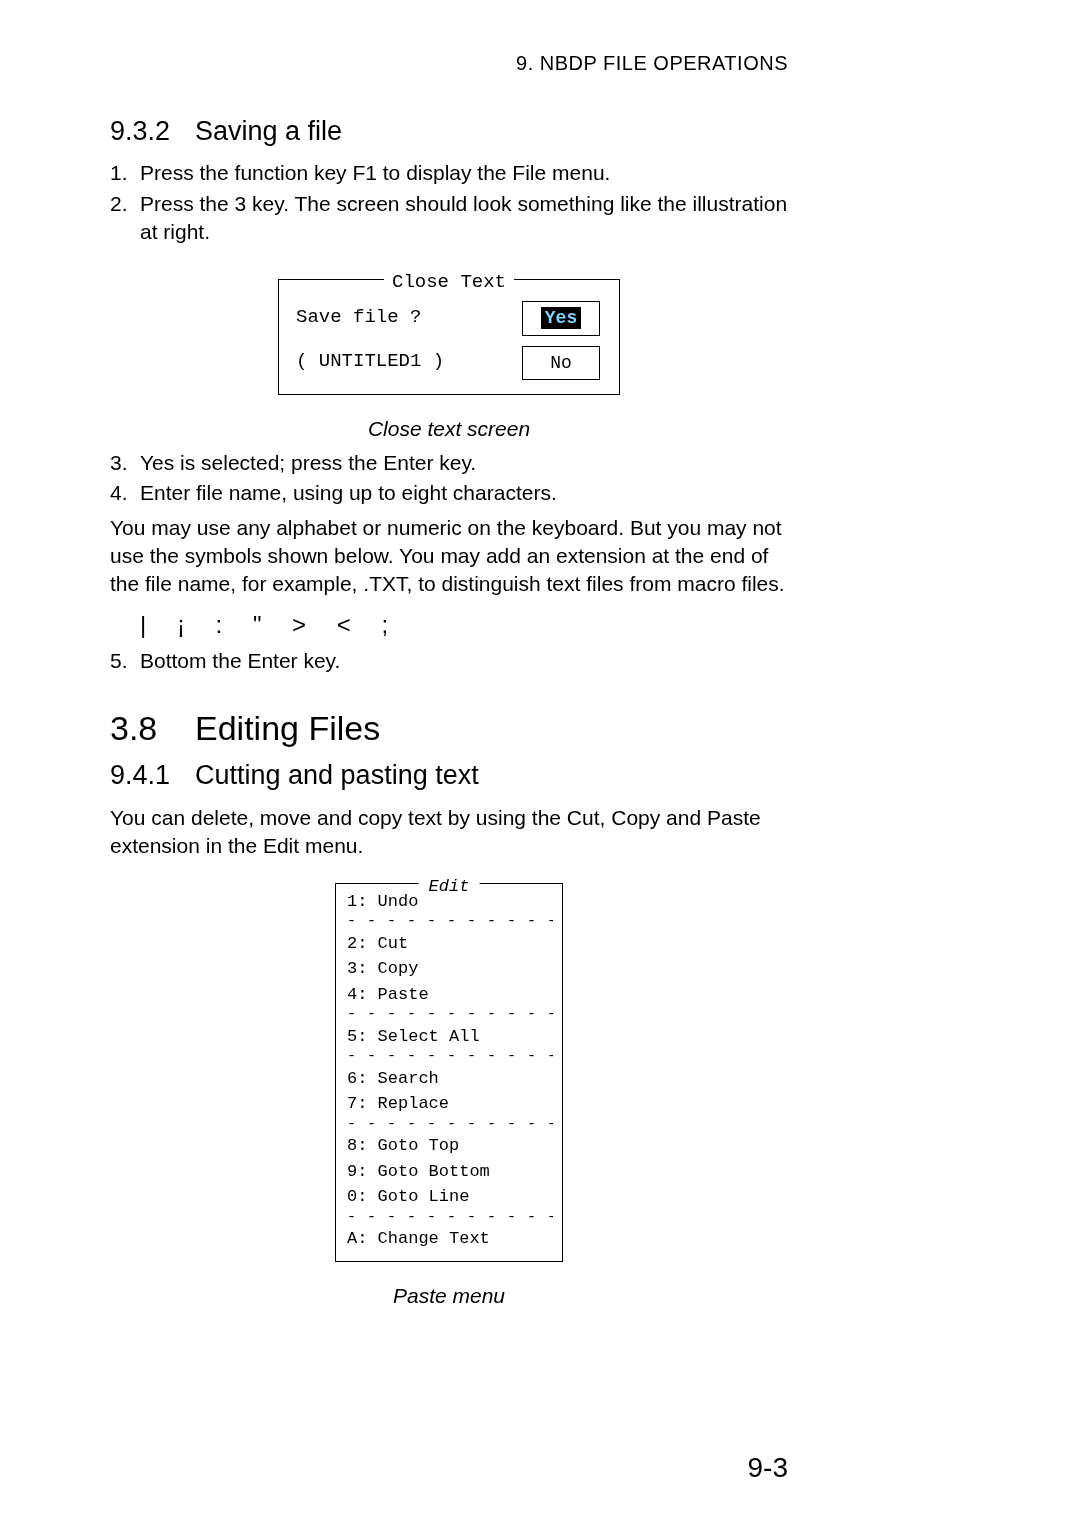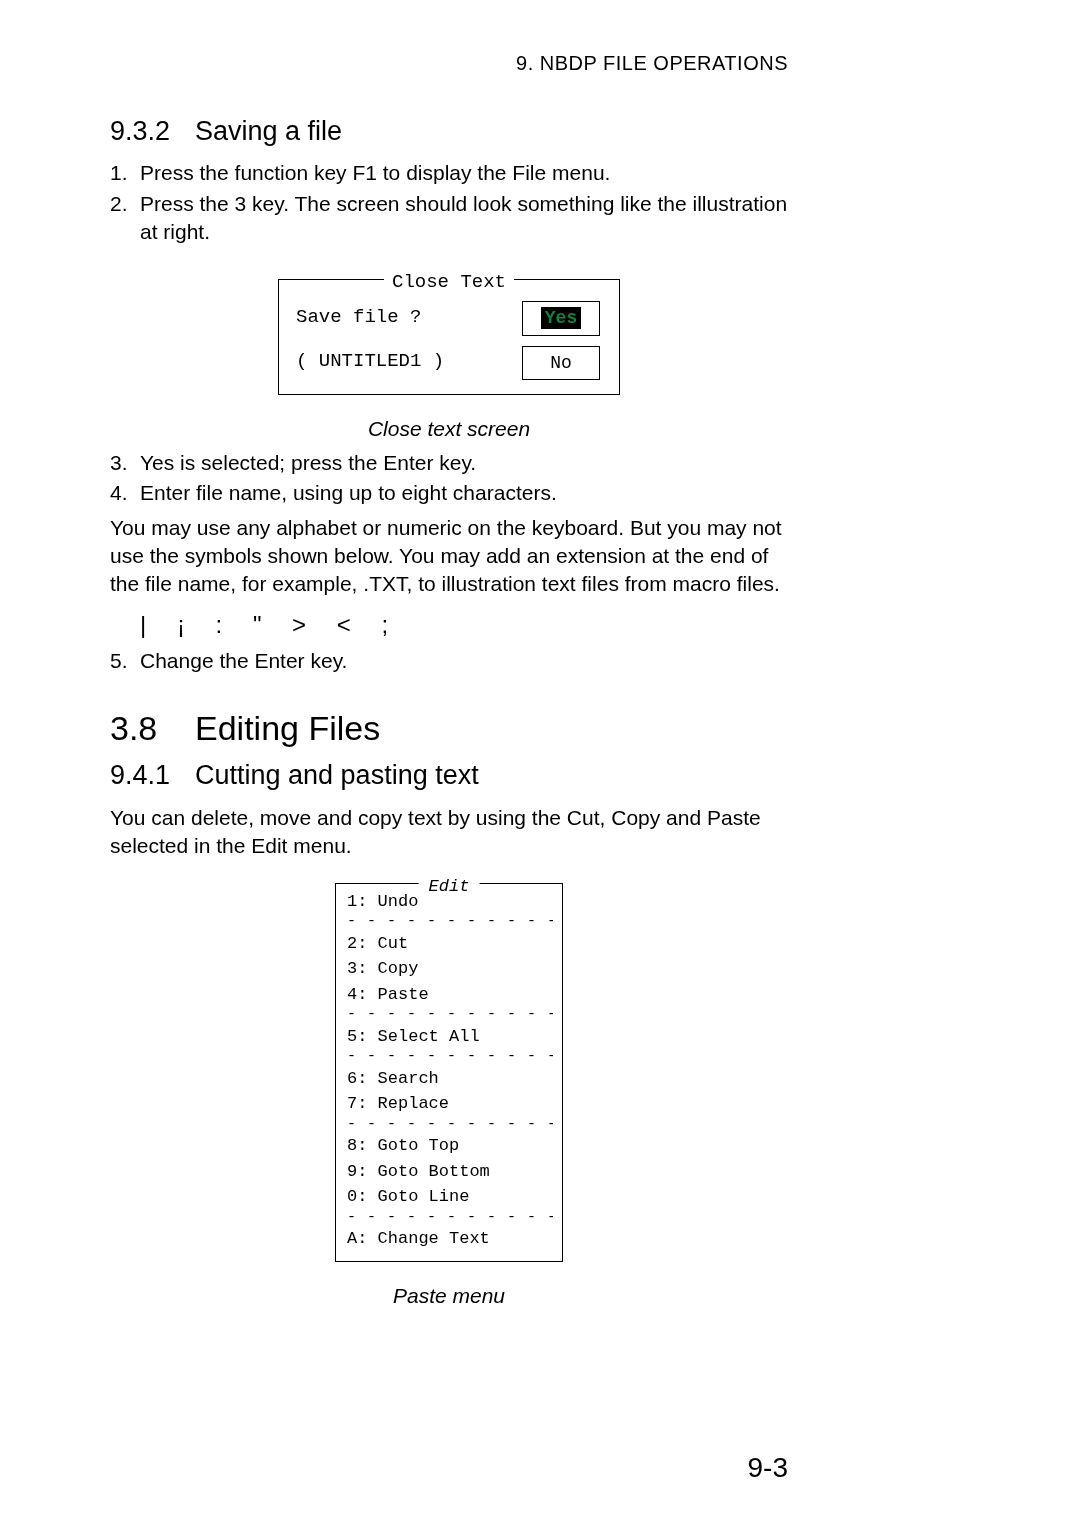--- a/index.html
+++ b/index.html
@@ -121,21 +121,21 @@
     text-align: center;
     padding: 4px 0;
     font-family: "Courier New", monospace;
     font-size: 18px;
   }
   .opt-yes {
     font-weight: bold;
   }
   .opt-yes span {
     background: #000;
-    color: #15803d;
+    color: #7dd3fc;
     padding: 1px 4px;
   }
   .edit-fig {
     width: 228px;
     margin: 14px auto 6px auto;
     position: relative;
     box-sizing: border-box;
     padding: 14px 10px 10px 12px;
     font-family: "Courier New", monospace;
     font-size: 17px;
@@ -219,40 +219,40 @@
     <li>
       <span class="n">3.</span>
       <span class="t">Yes is selected; press the Enter key.</span>
     </li>
     <li>
       <span class="n">4.</span>
       <span class="t">Enter file name, using up to eight characters.</span>
     </li>
   </ol>
 
-  <p class="indent body-text">You may use any alphabet or numeric on the keyboard. But you may not use the symbols shown below. You may add an extension at the end of the file name, for example, .TXT, to illustration text files from macro files.</p>
+  <p class="indent body-text">You may use any alphabet or numeric on the keyboard. But you may not use the symbols shown below. You may add an extension at the end of the file name, for example, .TXT, to distinguish text files from macro files.</p>
 
   <div class="symbols">|  ¡  :  "  &gt;  &lt;   ;</div>
 
   <ol class="steps">
     <li>
       <span class="n">5.</span>
-      <span class="t">Change the Enter key.</span>
+      <span class="t">Bottom the Enter key.</span>
     </li>
   </ol>
 
   <div class="h2">
     <span class="num">3.8</span><span>Editing Files</span>
   </div>
 
   <div class="h3">
     <span class="num">9.4.1</span><span>Cutting and pasting text</span>
   </div>
 
-  <p class="body-text">You can delete, move and copy text by using the Cut, Copy and Paste selected in the Edit menu.</p>
+  <p class="body-text">You can delete, move and copy text by using the Cut, Copy and Paste extension in the Edit menu.</p>
 
   <div class="edit-fig">
     <div class="border"></div>
     <div class="title">Edit</div>
     <div id="edit-menu-body">
         <div class="item">1: Undo</div>
         <div class="sep">- - - - - - - - - - - - - - - - - - - - - - - - - - - - - - -</div>
         <div class="item">2: Cut</div>
         <div class="item">3: Copy</div>
         <div class="item">4: Paste</div>

